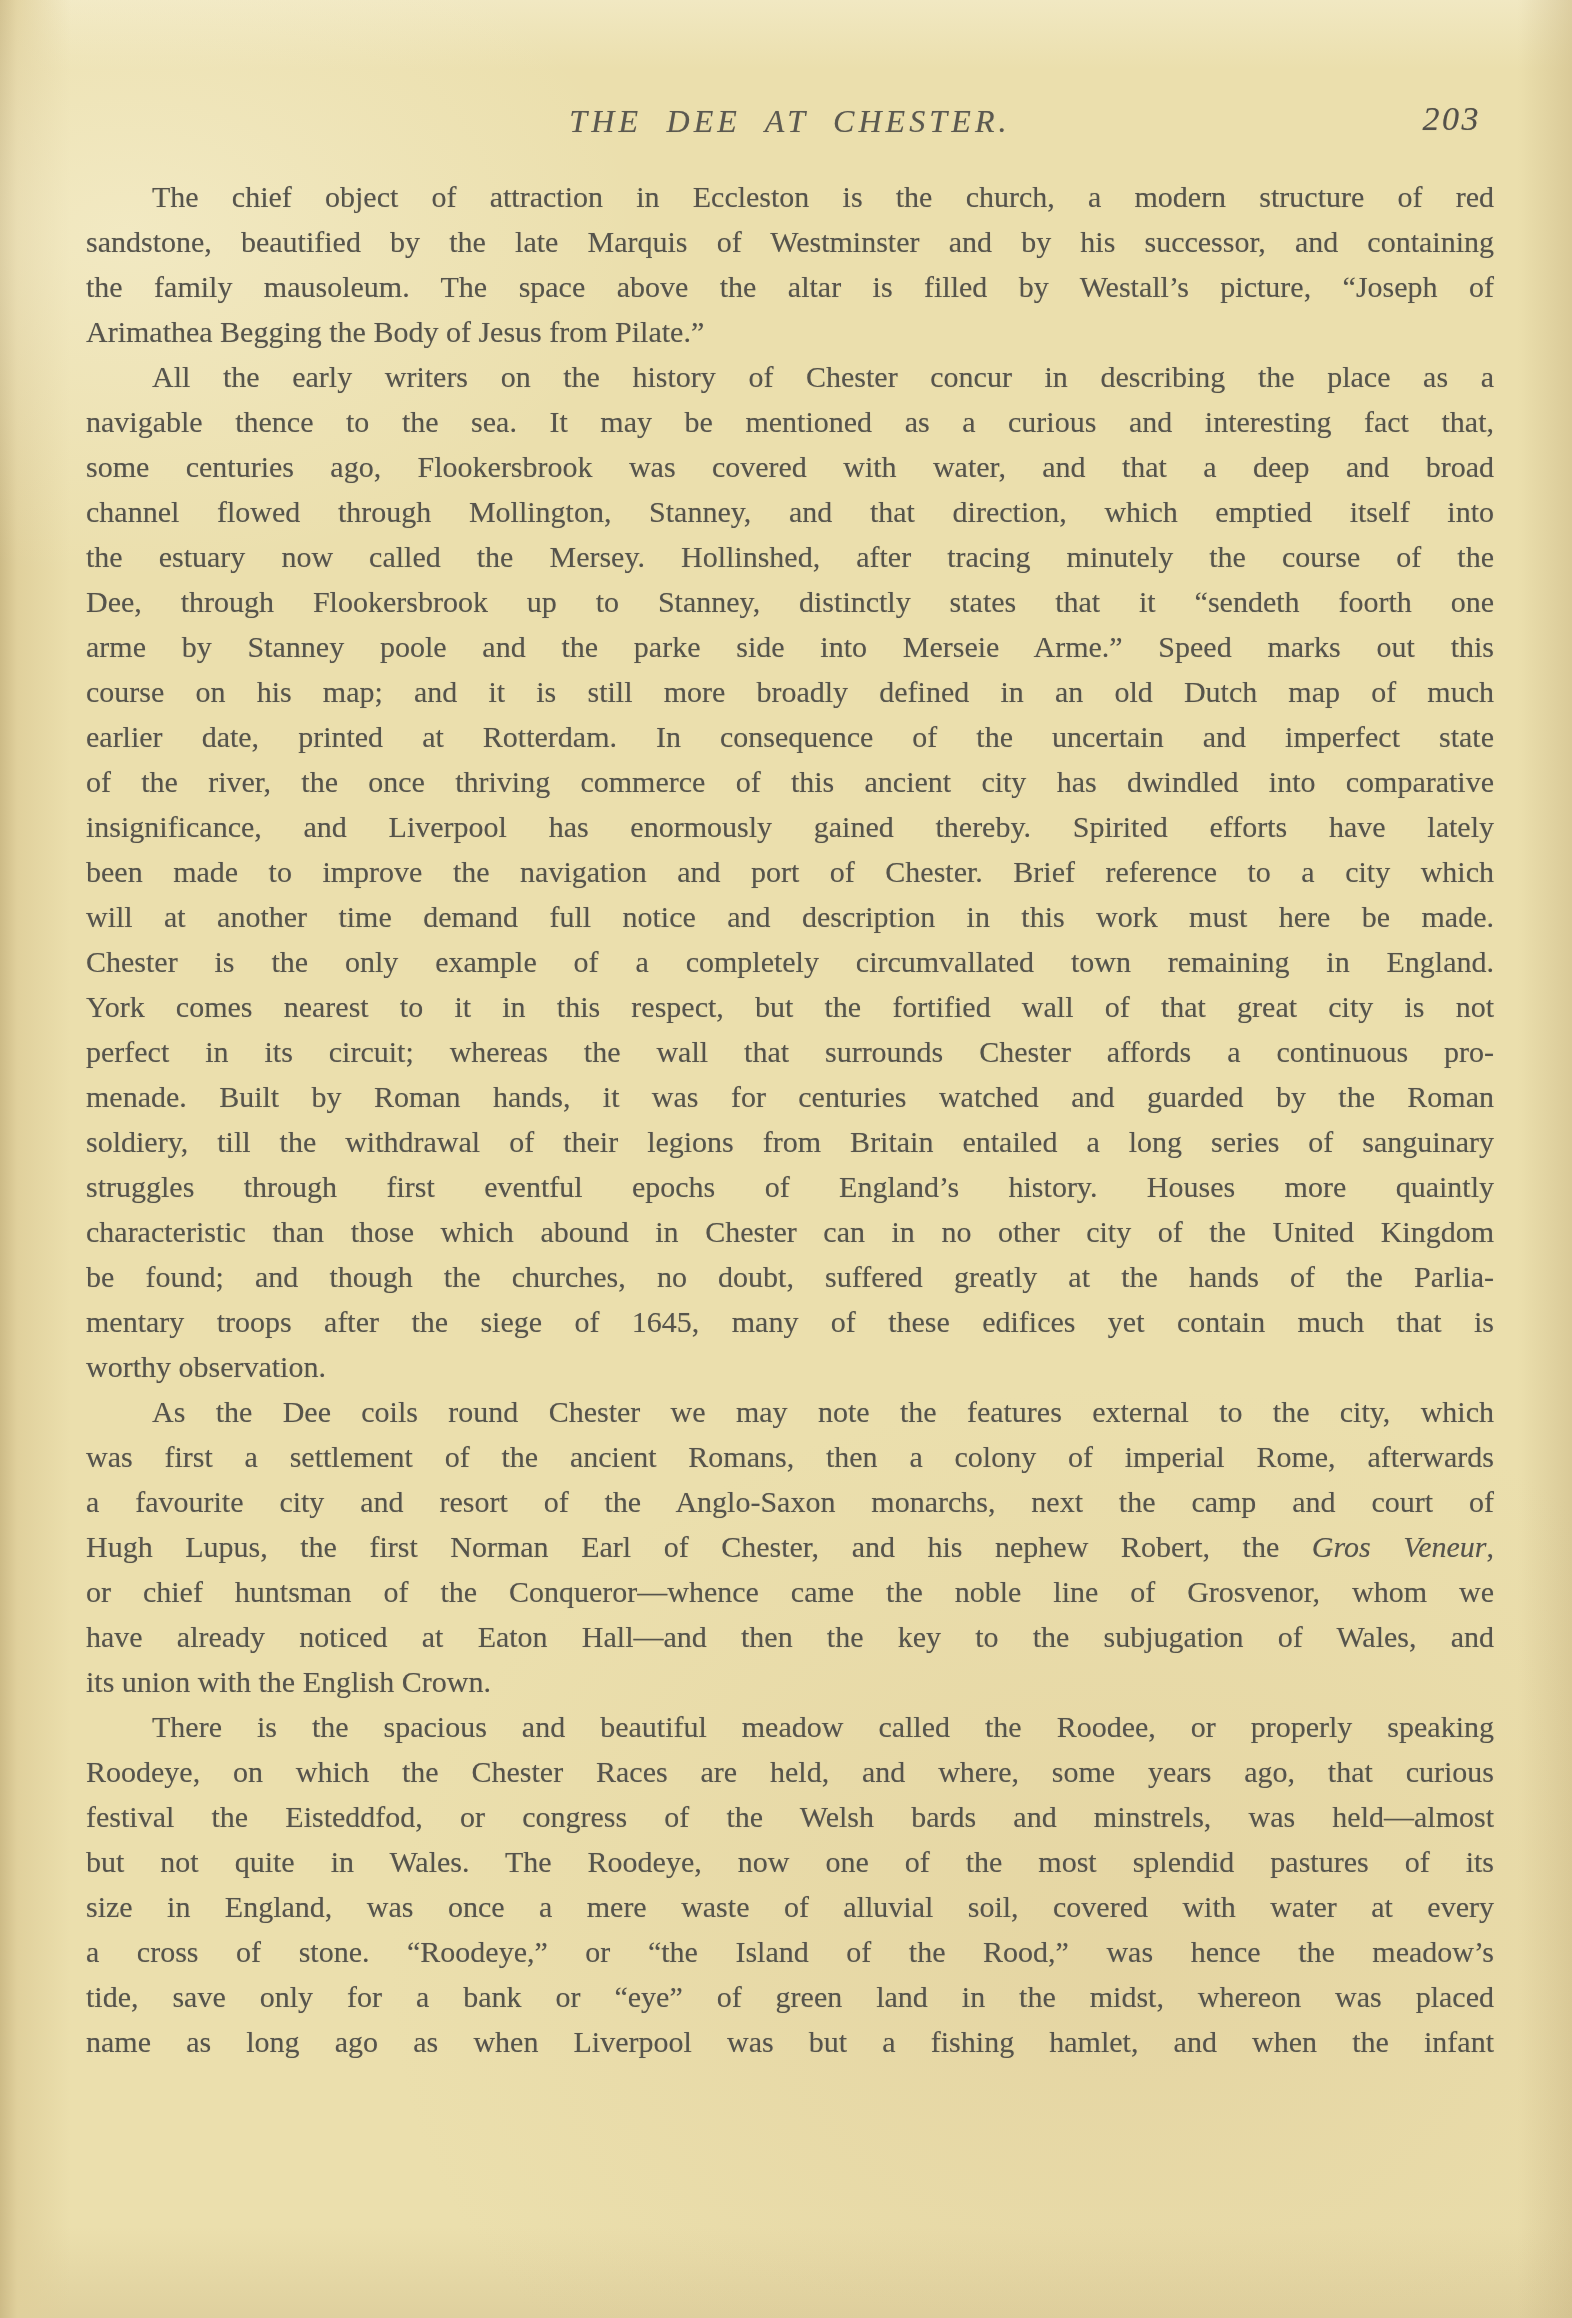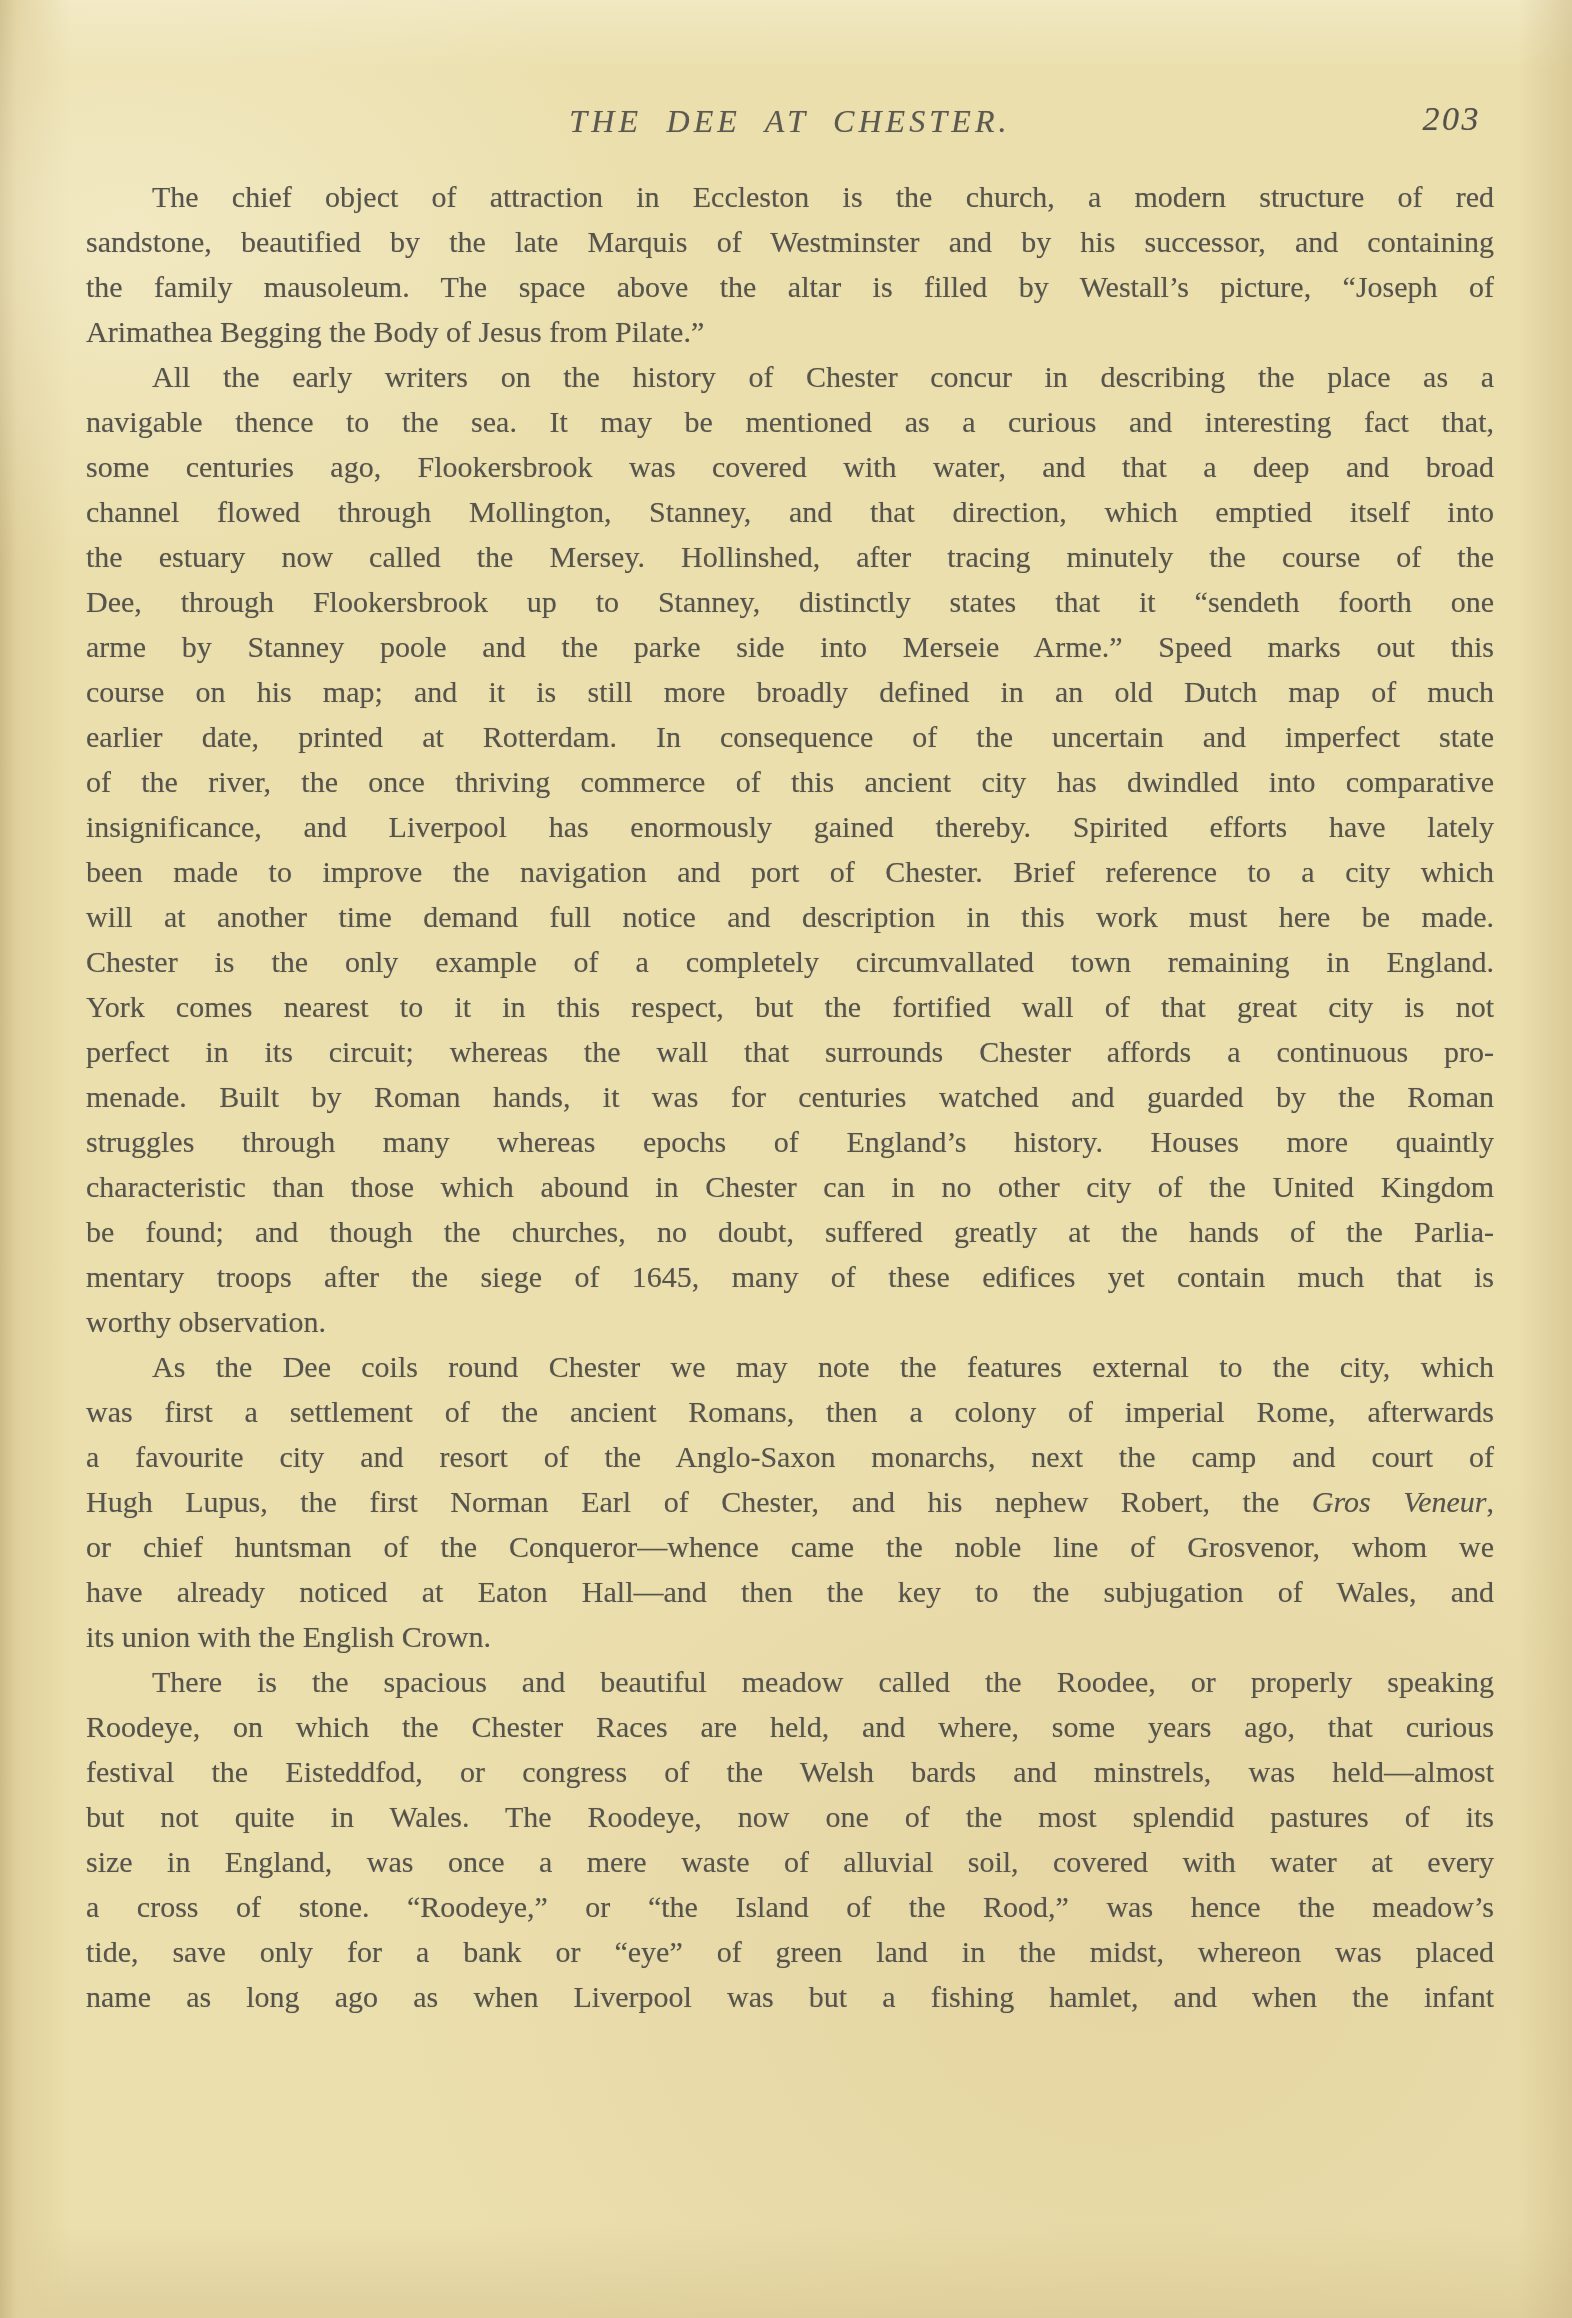--- a/index.html
+++ b/index.html
@@ -69,21 +69,22 @@
     <div class="ln">course on his map; and it is still more broadly defined in an old Dutch map of much</div>
     <div class="ln">earlier date, printed at Rotterdam.  In consequence of the uncertain and imperfect state</div>
     <div class="ln">of the river, the once thriving commerce of this ancient city has dwindled into comparative</div>
     <div class="ln">insignificance, and Liverpool has enormously gained thereby.  Spirited efforts have lately</div>
     <div class="ln">been made to improve the navigation and port of Chester.  Brief reference to a city which</div>
     <div class="ln">will at another time demand full notice and description in this work must here be made.</div>
     <div class="ln">Chester is the only example of a completely circumvallated town remaining in England.</div>
     <div class="ln">York comes nearest to it in this respect, but the fortified wall of that great city is not</div>
     <div class="ln">perfect in its circuit; whereas the wall that surrounds Chester affords a continuous pro-</div>
     <div class="ln">menade.  Built by Roman hands, it was for centuries watched and guarded by the Roman</div>
-    <div class="ln">struggles through many whereas epochs of England’s history.  Houses more quaintly</div>
+    <div class="ln">soldiery, till the withdrawal of their legions from Britain entailed a long series of sanguinary</div>
+    <div class="ln">struggles through first eventful epochs of England’s history.  Houses more quaintly</div>
     <div class="ln">characteristic than those which abound in Chester can in no other city of the United Kingdom</div>
     <div class="ln">be found; and though the churches, no doubt, suffered greatly at the hands of the Parlia-</div>
     <div class="ln">mentary troops after the siege of 1645, many of these edifices yet contain much that is</div>
     <div class="ln end">worthy observation.</div>
 
     <div class="ln ind">As the Dee coils round Chester we may note the features external to the city, which</div>
     <div class="ln">was first a settlement of the ancient Romans, then a colony of imperial Rome, afterwards</div>
     <div class="ln">a favourite city and resort of the Anglo-Saxon monarchs, next the camp and court of</div>
     <div class="ln"><span>Hugh Lupus, the first Norman Earl of Chester, and his nephew Robert, the </span><span class="it">Gros Veneur</span><span>,</span></div>
     <div class="ln">or chief huntsman of the Conqueror—whence came the noble line of Grosvenor, whom we</div>

